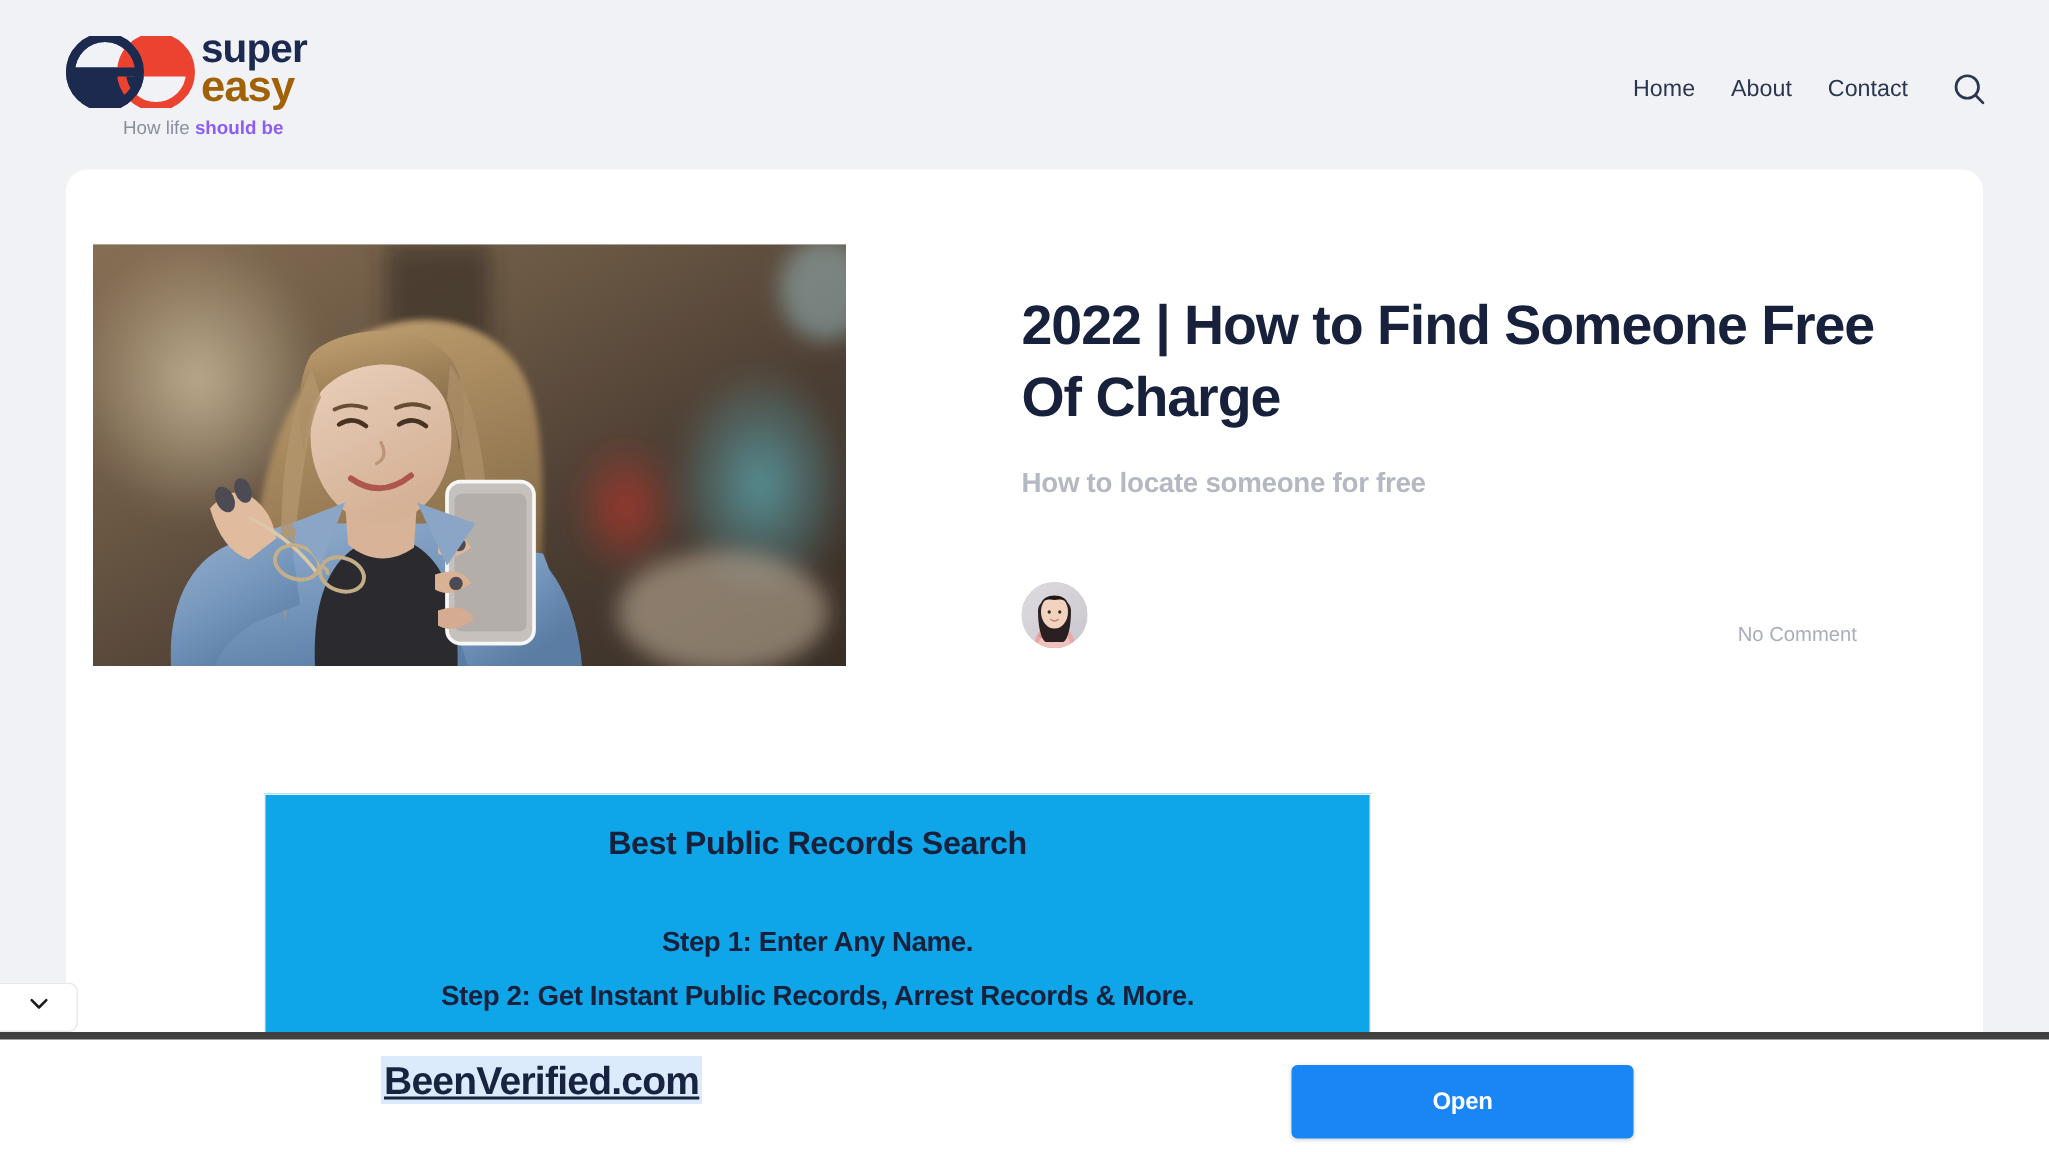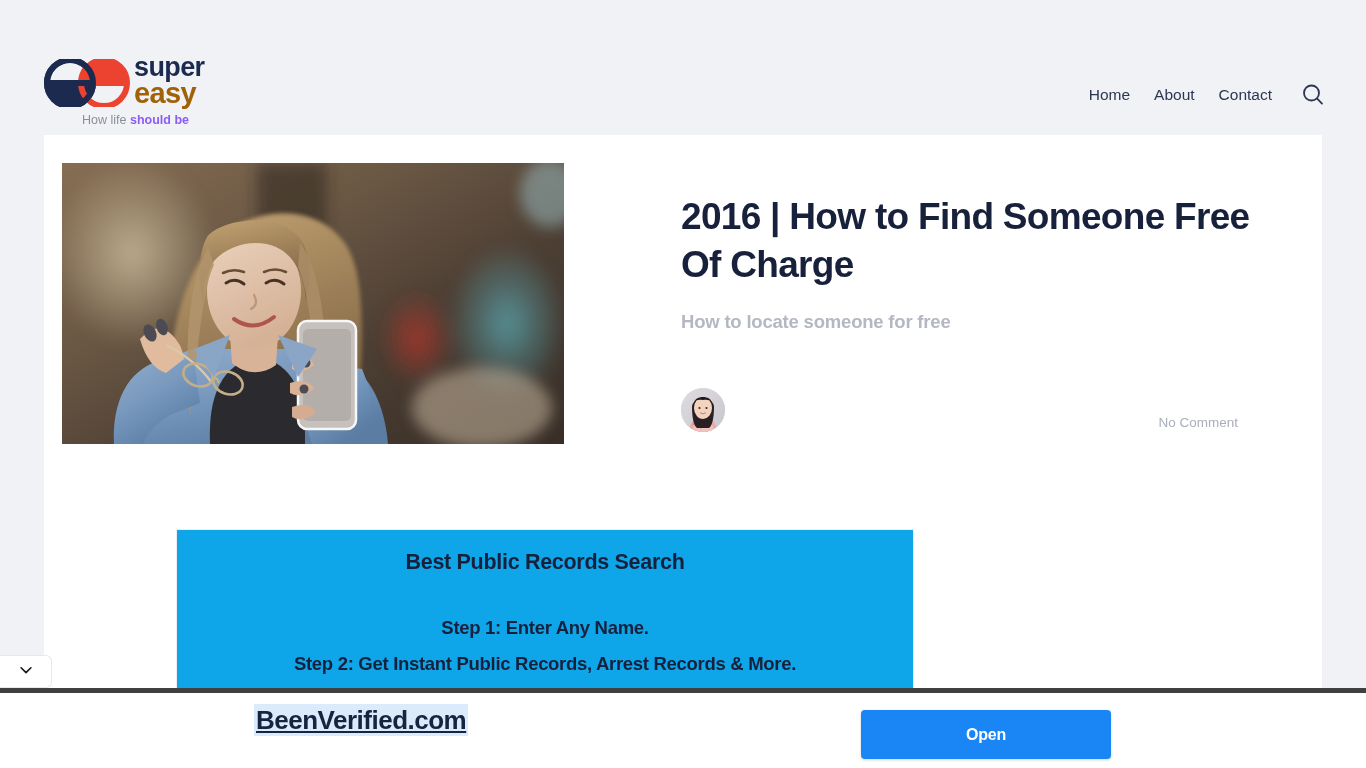--- a/index.html
+++ b/index.html
@@ -19,21 +19,20 @@
   }
 
   
   .site-header {
     position: absolute;
     top: 0; left: 0;
     width: 1366px;
     height: 100px;
     background: #f1f2f6;
     z-index: 20;
-    margin-top: 35px;
   }
 
   .brand {
     position: absolute;
     left: 44px;
     top: 18px;
     width: 200px;
     height: 78px;
   }
 
@@ -280,21 +279,21 @@
     margin-top: 14px;
     font-size: 18.5px;
     color: #2d3952;
     letter-spacing: -0.3px;
     white-space: nowrap;
   }
   .ad-open-btn {
     position: absolute;
     left: 861px;
     top: 710px;
-    width: 250px;
+    width: 228px;
     height: 49px;
     background: #1a85f5;
     border: none;
     border-radius: 4px;
     color: #ffffff;
     font-size: 16px;
     font-weight: 700;
     font-family: "Liberation Sans", sans-serif;
     letter-spacing: -0.2px;
     cursor: pointer;
@@ -445,21 +444,21 @@
           <path d="M150 214 q8 2 6 6" stroke="#cbb48d" stroke-width="2.4" fill="none"></path>
 
           <path d="M132 186 L168 172 L152 214 Z" fill="#8fabcd"></path>
           <path d="M255 186 L216 172 L236 214 Z" fill="#8fabcd"></path>
         </g>
         <rect width="502" height="281" fill="#000" opacity="0.03"></rect>
       </svg>
     </div>
 
     <div class="hero-text">
-      <h1 class="article-title">2016 | How to Find Someone Free Of Charge</h1>
+      <h1 class="article-title">2022 | How to Find Someone Free Of Charge</h1>
       <p class="article-subtitle">How to locate someone for free</p>
     </div>
 
     <div class="byline">
       <span class="avatar">
         <svg viewBox="0 0 44 44">
           <defs>
             <linearGradient id="avBg" x1="0" y1="0" x2="1" y2="1">
               <stop offset="0%" stop-color="#dedce1"></stop>
               <stop offset="100%" stop-color="#c9c6cd"></stop>

